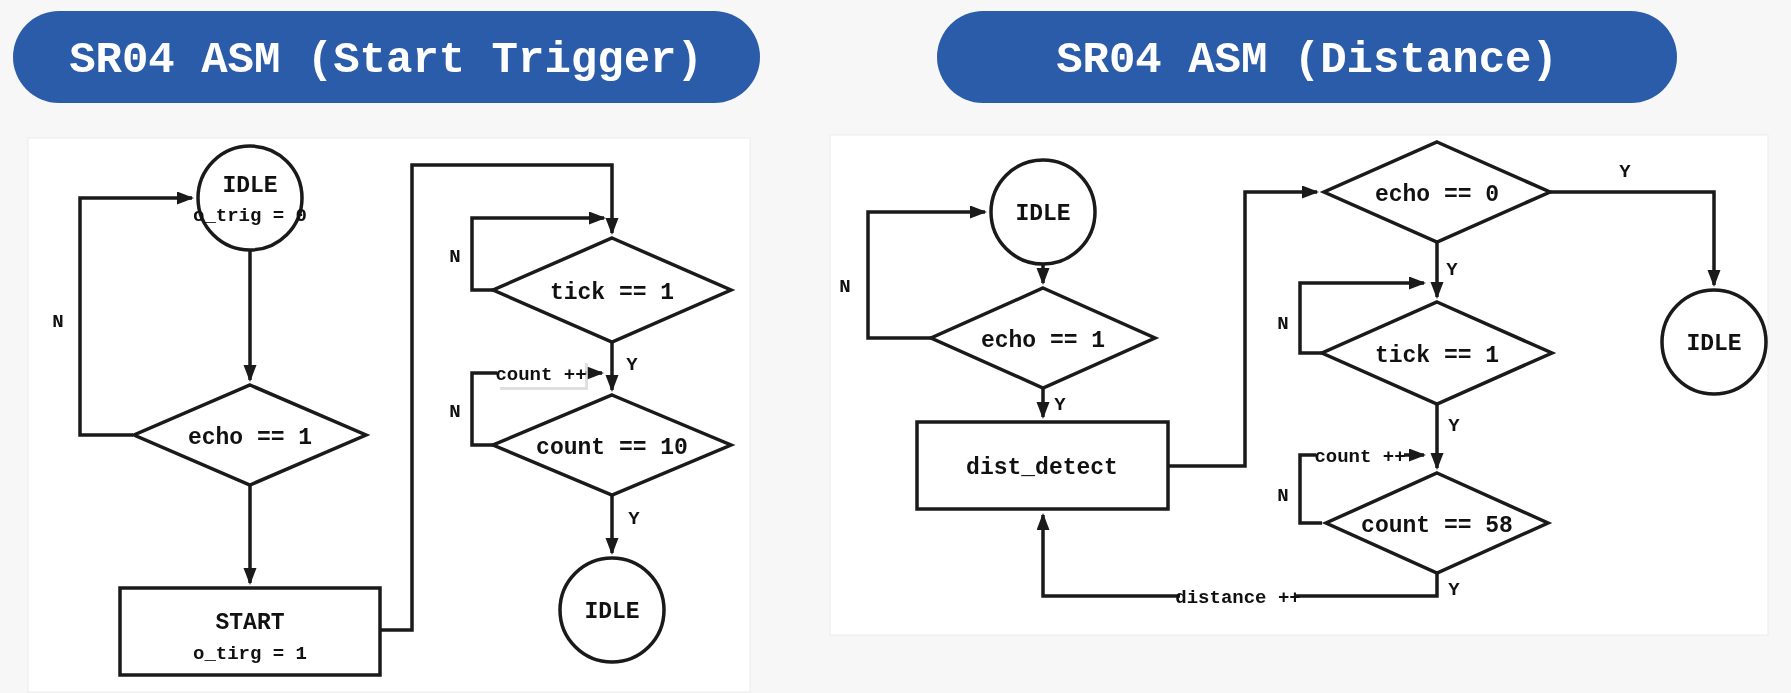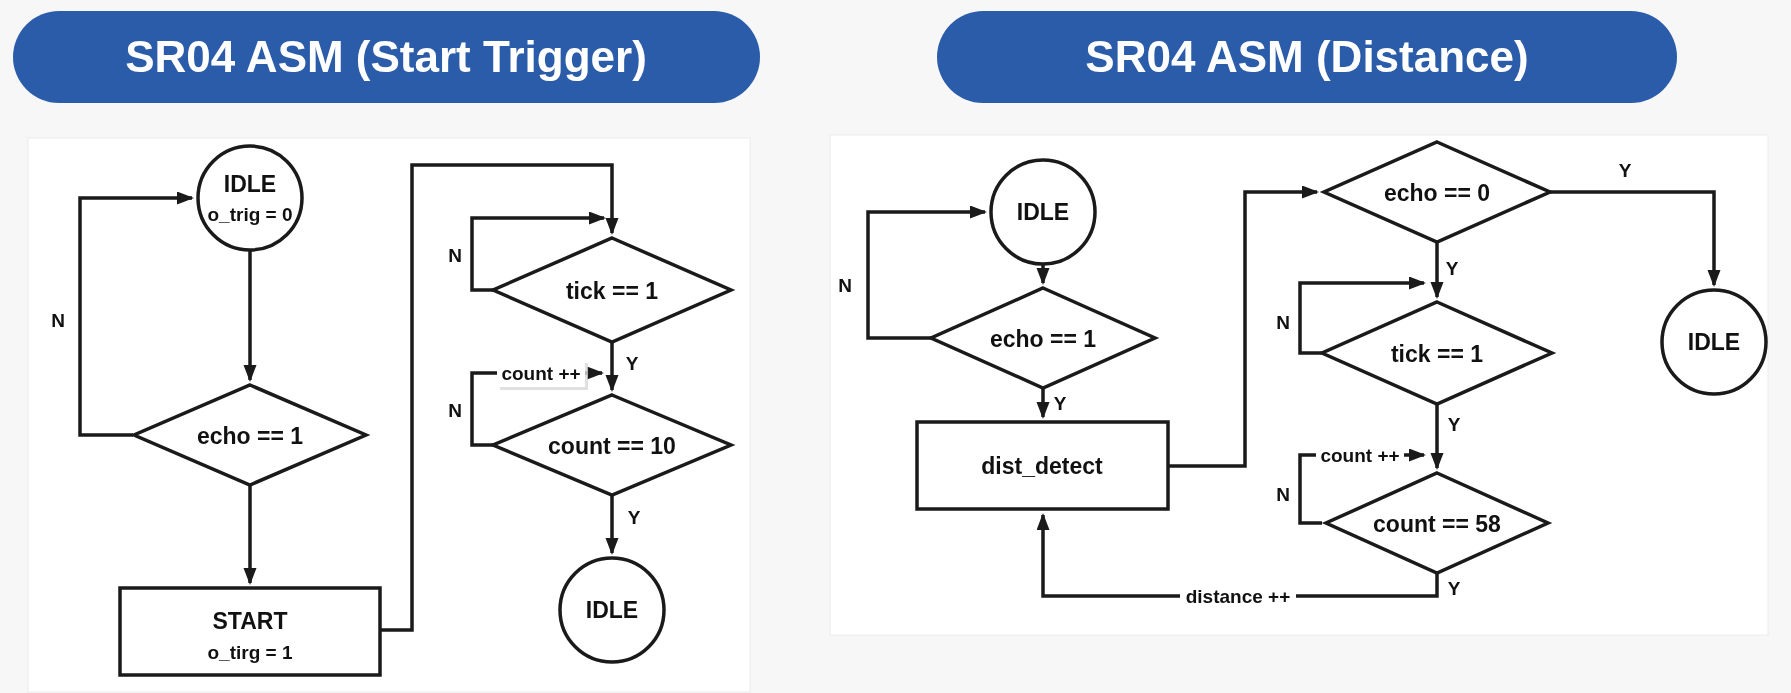--- a/index.html
+++ b/index.html
@@ -1,17 +1,17 @@
 <!DOCTYPE html>
 <html><head>
 <meta charset="utf-8">
 <style>
   html,body{margin:0;padding:0;background:#f7f7f8;}
   .stage{position:relative;width:1791px;height:693px;background:#f7f7f8;overflow:hidden;
-         font-family:Liberation Sans, sans-serif;}
+         font-family:Liberation Mono, monospace;}
   svg{display:block;}
   .panel{fill:#ffffff;stroke:#ececec;stroke-width:1;}
   .pill{fill:#2b5caa;}
   .title{font-size:44px;font-weight:bold;fill:#ffffff;text-anchor:middle;}
   .edge{fill:none;stroke:#1a1a1a;stroke-width:3.5;}
   .shape{fill:#ffffff;stroke:#1a1a1a;stroke-width:3.5;}
   .node-text{font-size:23px;font-weight:bold;fill:#111111;text-anchor:middle;}
   .node-sub{font-size:19px;font-weight:bold;fill:#111111;text-anchor:middle;}
   .edge-label{font-size:19px;font-weight:bold;fill:#111111;text-anchor:middle;}
   .label-box{fill:#ffffff;}

